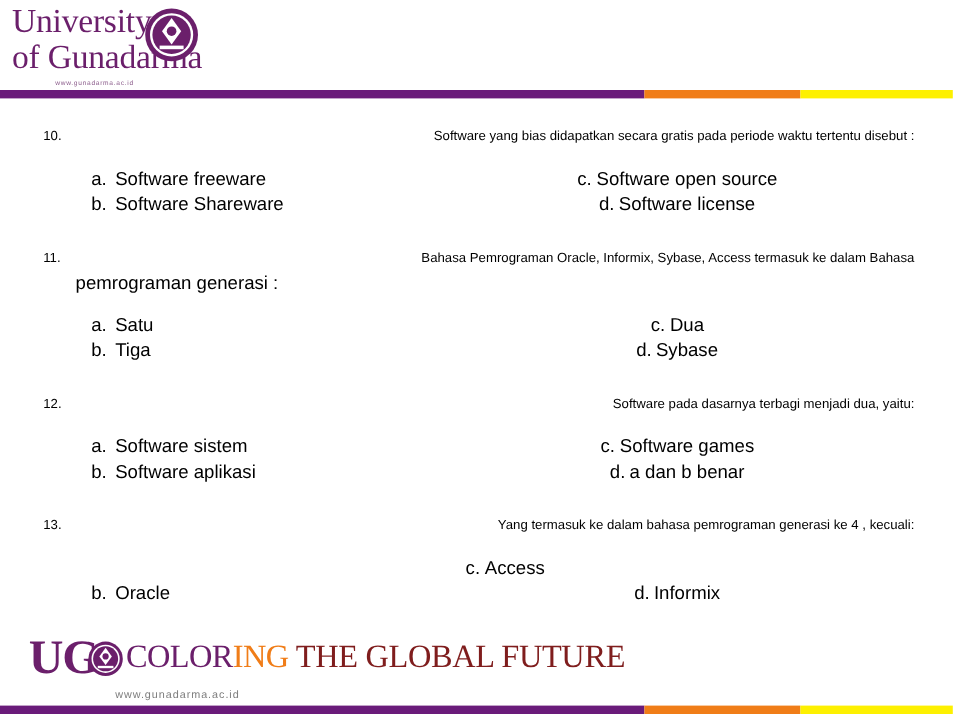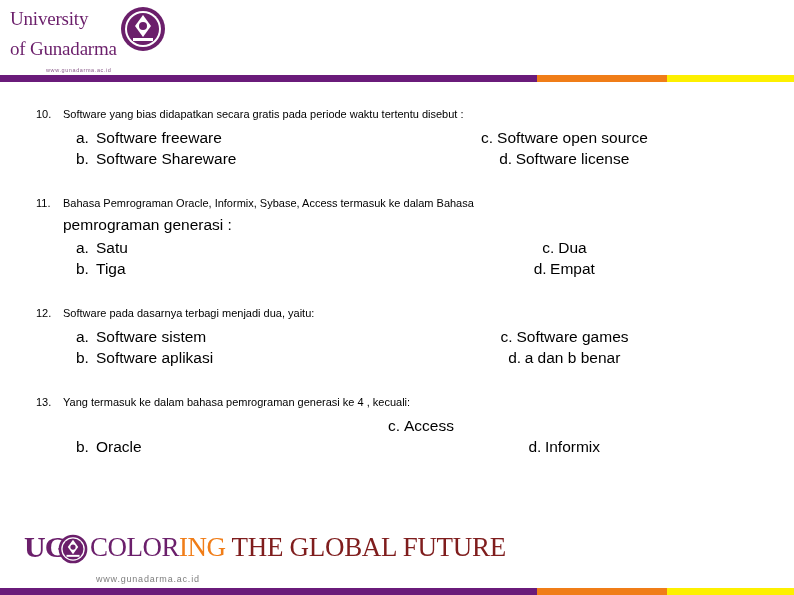--- a/index.html
+++ b/index.html
@@ -26,21 +26,21 @@
   .logo-block {
     position: absolute;
     left: 10px;
     top: 4px;
     width: 220px;
     height: 72px;
   }
   .logo-text-line {
     font-family: "Liberation Serif", serif;
     color: #6b1f6b;
-    font-size: 19px;
+    font-size: 28px;
     line-height: 30px;
     letter-spacing: -0.2px;
     font-weight: 400;
   }
   .logo-url {
     font-size: 5.5px;
     color: #8a5a8a;
     letter-spacing: 0.6px;
     margin-top: 3px;
     margin-left: 36px;
@@ -88,28 +88,29 @@
     color: #000;
     line-height: 21px;
   }
   .q-num {
     width: 27px;
     flex: none;
     text-align: left;
   }
   .q-text {
     flex: 1;
+    text-align: right;
   }
   .q-cont {
     margin-left: 27px;
     font-size: 15.5px;
     line-height: 21px;
   }
   .opts {
-    margin-top: 2px;
+    margin-top: 14px;
   }
   .opt-row {
     display: flex;
     font-size: 15.5px;
     line-height: 21px;
     color: #000;
     margin-left: 40px;
   }
   .opt-left {
     width: 287px;
@@ -135,21 +136,21 @@
   .footer-brand {
     position: absolute;
     left: 24px;
     bottom: 30px;
     height: 36px;
     display: flex;
     align-items: center;
   }
   .fb-ug {
     font-family: "Liberation Serif", serif;
-    font-size: 30px;
+    font-size: 40px;
     color: #6b1f6b;
     font-weight: 700;
     letter-spacing: -1px;
   }
   .fb-emblem {
     width: 30px;
     height: 30px;
     margin: 0 2px 0 -9px;
     position: relative;
     top: 2px;
@@ -245,21 +246,21 @@
       <span class="q-text">Bahasa Pemrograman Oracle, Informix, Sybase, Access termasuk ke dalam Bahasa</span>
     </div>
     <div class="q-cont">pemrograman generasi :</div>
     <div class="opts">
       <div class="opt-row">
         <span class="opt-left"><span class="opt-label">a.</span><span>Satu</span></span>
         <span class="opt-right"><span class="opt-label">c.</span><span>Dua</span></span>
       </div>
       <div class="opt-row">
         <span class="opt-left"><span class="opt-label">b.</span><span>Tiga</span></span>
-        <span class="opt-right"><span class="opt-label">d.</span><span>Empat</span></span>
+        <span class="opt-right"><span class="opt-label">d.</span><span>Sybase</span></span>
       </div>
     </div>
   </div>
 
   <div class="q-block">
     <div class="q-line">
       <span class="q-num">12.</span>
       <span class="q-text">Software pada dasarnya terbagi menjadi dua, yaitu:</span>
     </div>
     <div class="opts">

